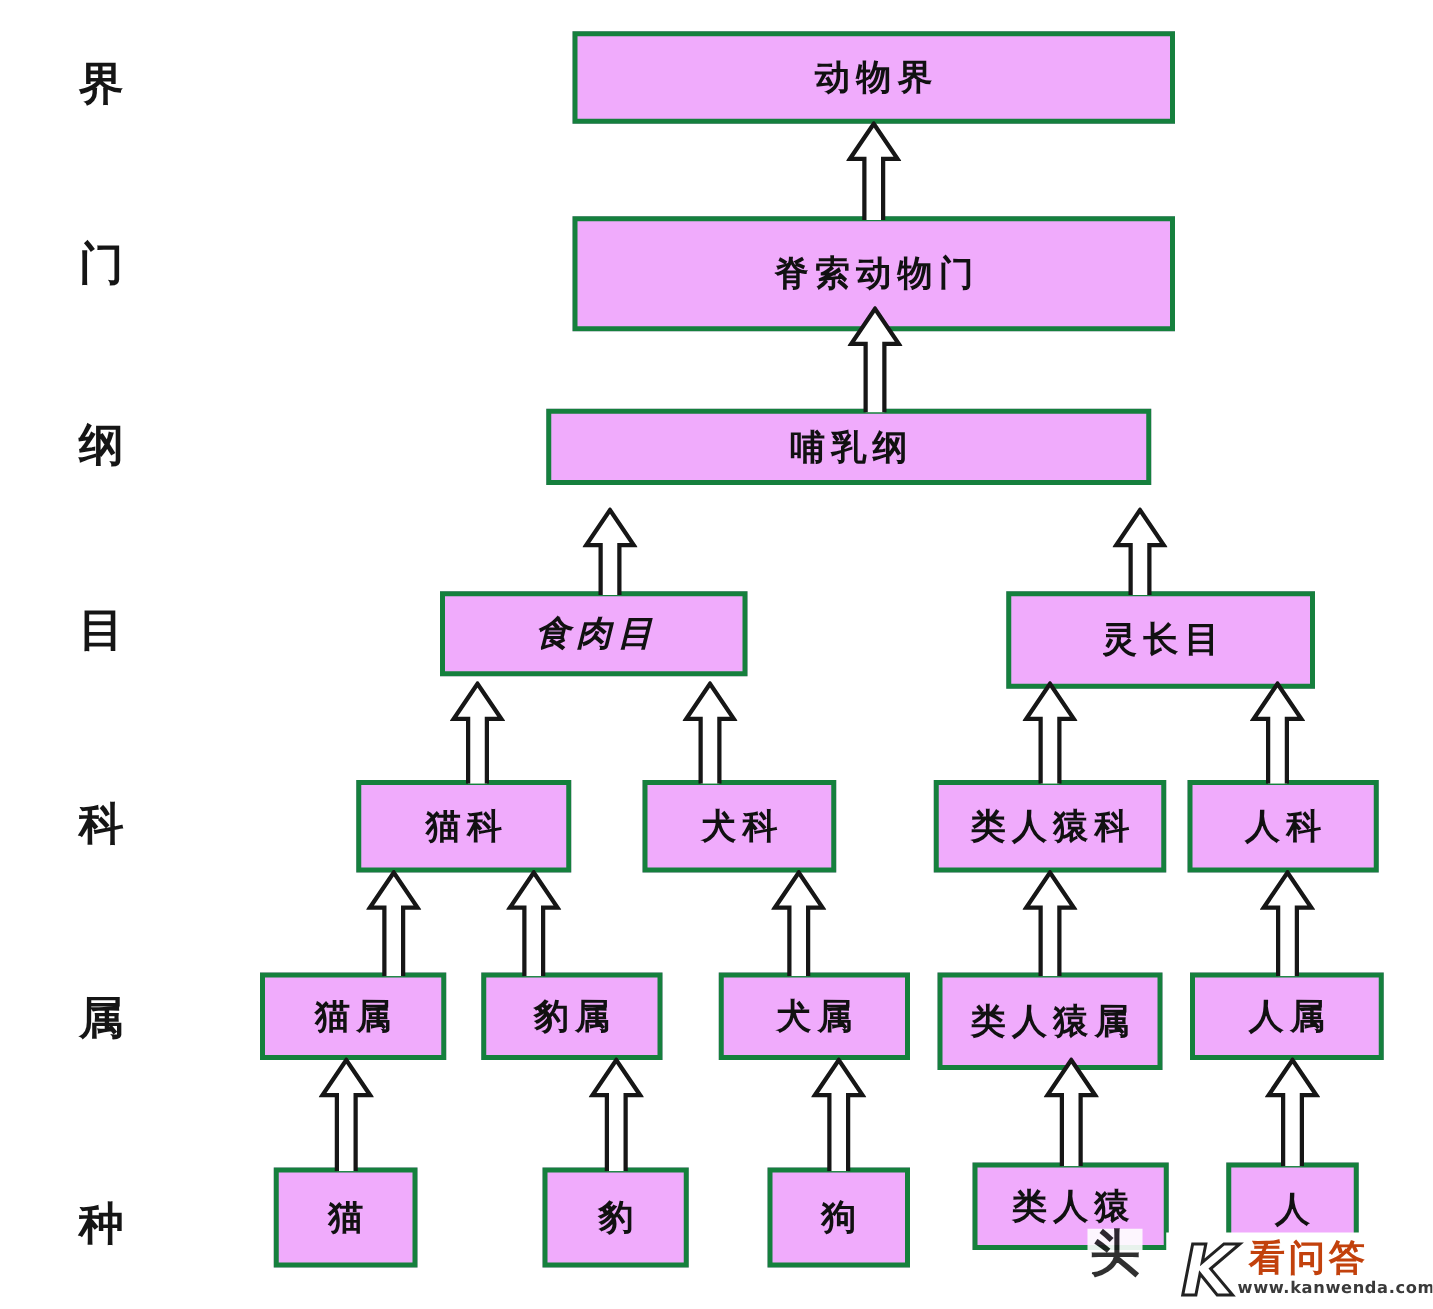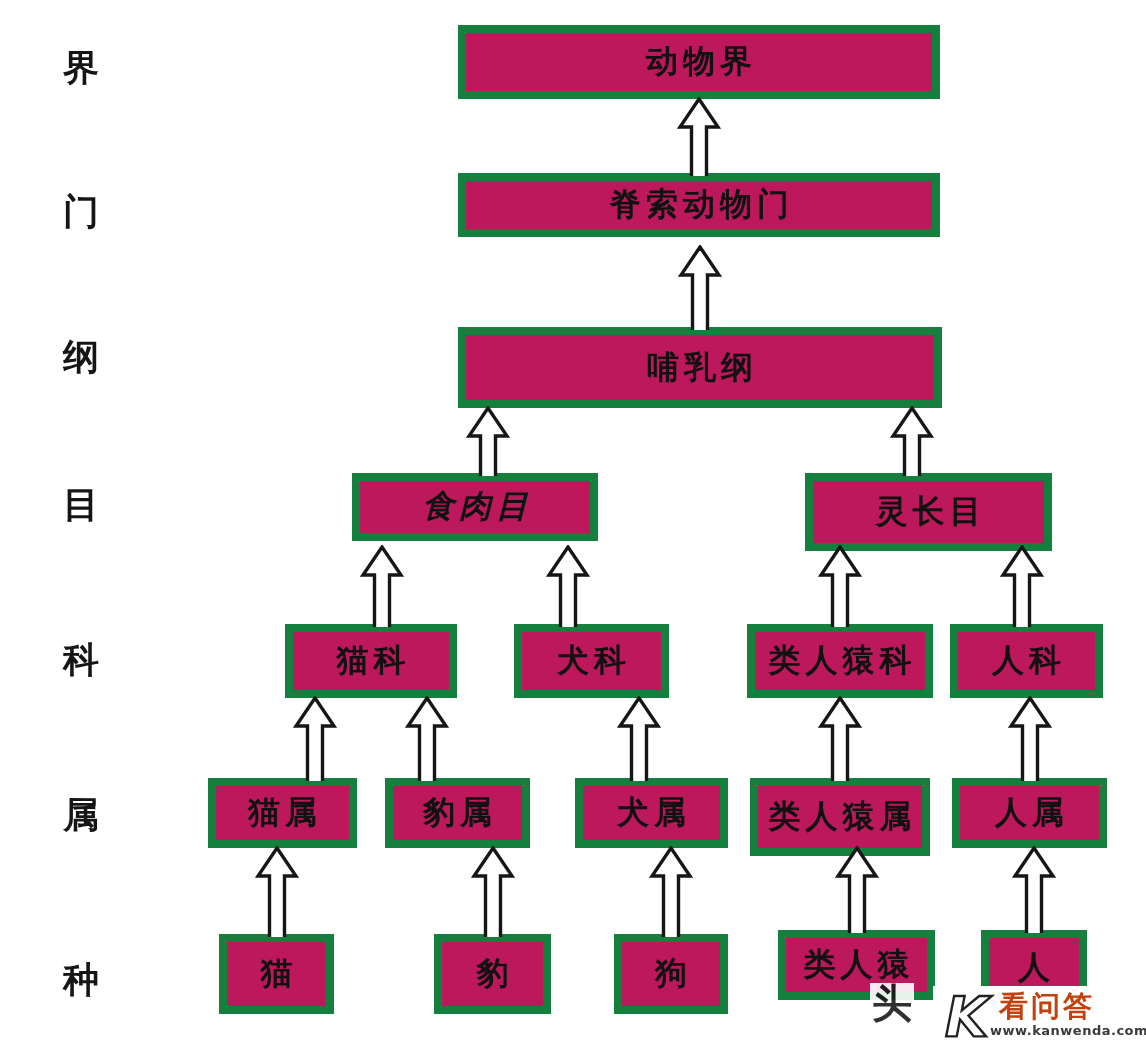--- a/index.html
+++ b/index.html
@@ -7,22 +7,22 @@
   .canvas{
     position:relative;width:1146px;height:1047px;background:#ffffff;overflow:hidden;
   }
   .rank-label{
     position:absolute;width:52px;text-align:center;
     font-size:36px;font-weight:bold;color:#151515;line-height:1;
     letter-spacing:0;
   }
   .node{
     position:absolute;display:flex;align-items:center;justify-content:center;
-    border:8px solid #15803d;background:#be185d;box-sizing:border-box;
-    font-size:32px;font-weight:bold;color:#111111;letter-spacing:5px;
+    border:4px solid #15803d;background:#f0abfc;box-sizing:border-box;
+    font-size:28px;font-weight:bold;color:#111111;letter-spacing:5px;
     text-indent:5px; 
     white-space:nowrap;z-index:2;
   }
   .arrow-layer{position:absolute;left:0;top:0;width:100%;height:100%;z-index:3;pointer-events:none;}
   .watermark{
     position:absolute;left:933px;top:986px;width:213px;height:61px;
     background:#ffffff;z-index:5;
   }
   .wm-logo{position:absolute;left:6px;top:0px;}
   .wm-brand{
@@ -46,22 +46,22 @@
 
   <div class="rank-label" style="left:55px;top:50px;">界</div>
   <div class="rank-label" style="left:55px;top:194px;">门</div>
   <div class="rank-label" style="left:55px;top:339px;">纲</div>
   <div class="rank-label" style="left:55px;top:487px;">目</div>
   <div class="rank-label" style="left:55px;top:642px;">科</div>
   <div class="rank-label" style="left:55px;top:797px;">属</div>
   <div class="rank-label" style="left:55px;top:962px;">种</div>
 
   <div class="node" style="left:458px;top:25px;width:482px;height:74px;">动物界</div>
-  <div class="node" style="left:458px;top:173px;width:482px;height:64px;">脊索动物门</div>
-  <div class="node" style="left:458px;top:327px;width:484px;height:81px;">哺乳纲</div>
+  <div class="node" style="left:458px;top:173px;width:482px;height:92px;">脊索动物门</div>
+  <div class="node" style="left:437px;top:327px;width:484px;height:61px;">哺乳纲</div>
   <div class="node" style="left:352px;top:473px;width:246px;height:68px;font-style:italic;">食肉目</div>
   <div class="node" style="left:805px;top:473px;width:247px;height:78px;">灵长目</div>
   <div class="node" style="left:285px;top:624px;width:172px;height:74px;">猫科</div>
   <div class="node" style="left:514px;top:624px;width:155px;height:74px;">犬科</div>
   <div class="node" style="left:747px;top:624px;width:186px;height:74px;">类人猿科</div>
   <div class="node" style="left:950px;top:624px;width:153px;height:74px;text-align:right;">人科</div>
   <div class="node" style="left:208px;top:778px;width:149px;height:70px;">猫属</div>
   <div class="node" style="left:385px;top:778px;width:145px;height:70px;">豹属</div>
   <div class="node" style="left:575px;top:778px;width:153px;height:70px;">犬属</div>
   <div class="node" style="left:750px;top:778px;width:180px;height:78px;">类人猿属</div>

